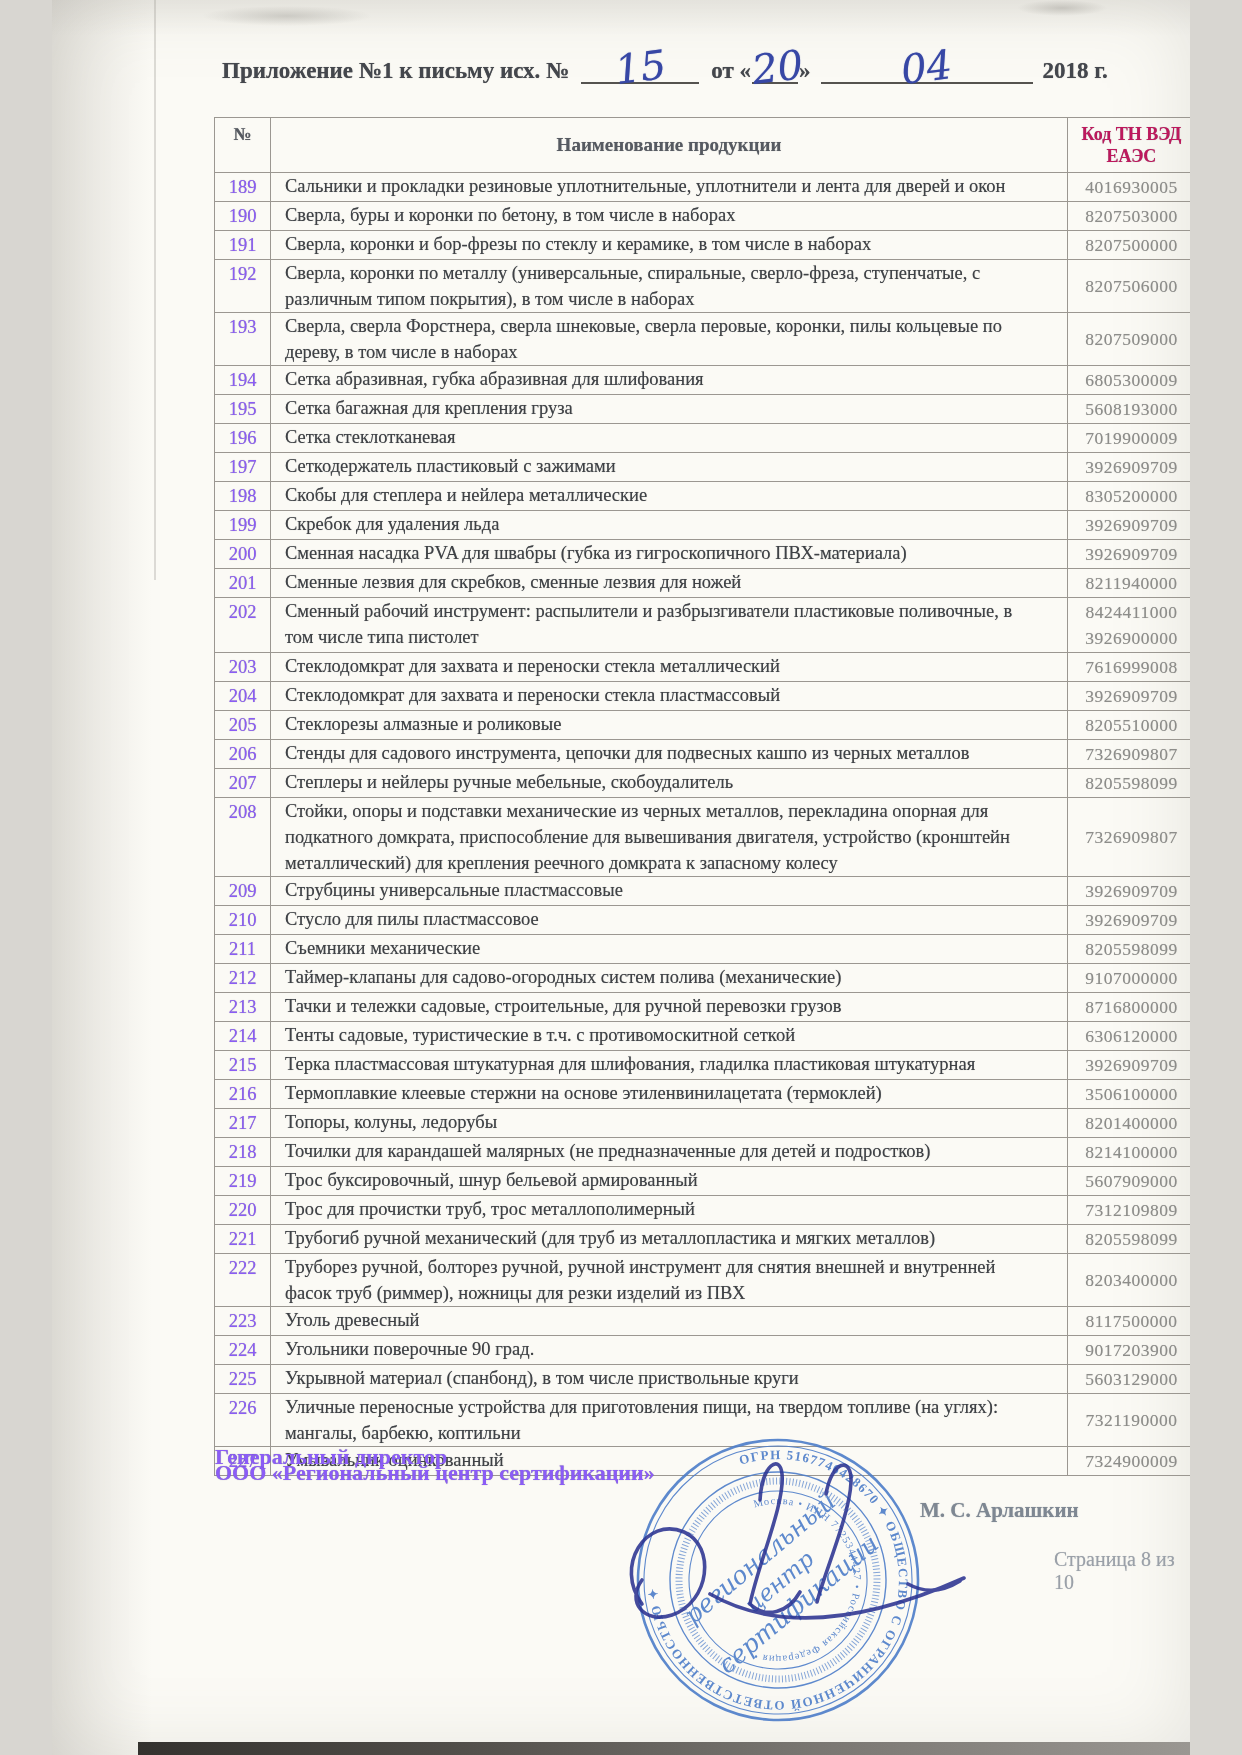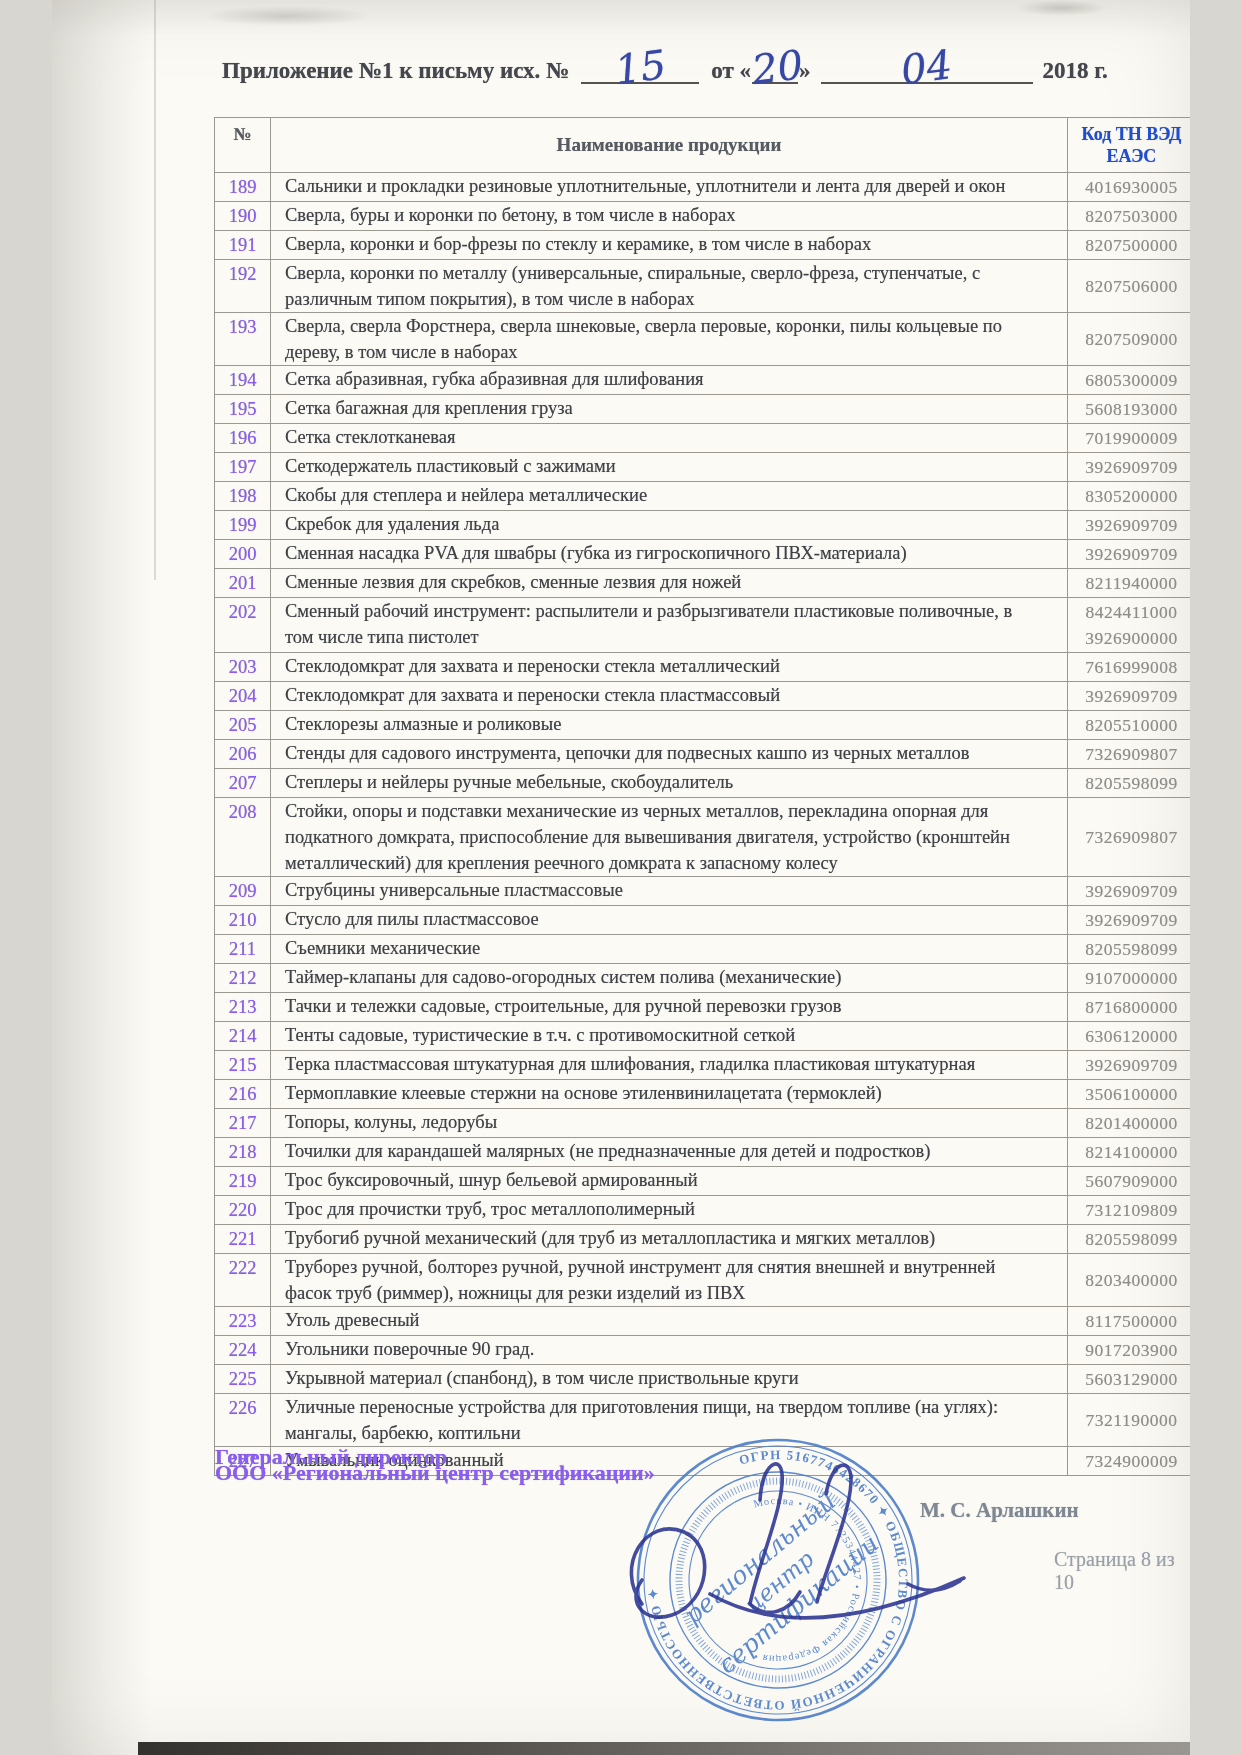--- a/index.html
+++ b/index.html
@@ -44,21 +44,21 @@
     position:absolute;left:162px;top:117px;width:981px;
     border-collapse:collapse;table-layout:fixed;
   }
   .products th,.products td{border:1px solid #9b9791;}
   .products th{
     font-size:19px;color:#565a61;font-weight:bold;text-align:center;
     vertical-align:middle;height:48px;line-height:22px;
     text-shadow:0 0 .7px rgba(80,84,90,.6);
   }
   .products th.col-num{vertical-align:top;padding-top:5px;font-size:18px;}
-  .products th.col-code{color:#1d4ed8;font-size:18px;}
+  .products th.col-code{color:#be185d;font-size:18px;}
   .products td{
     font-size:18.5px;color:#3f4246;line-height:26px;
     text-shadow:0 0 .7px rgba(63,66,70,.55);
   }
   .products td.c-num{text-align:center;vertical-align:top;color:#8b5cf6;width:56px;}
   .products td.c-name{padding:0 30px 0 14px;vertical-align:top;}
   .products td.c-code{
     text-align:center;vertical-align:middle;color:#8d8d8a;font-size:17.5px;
     white-space:pre-line;letter-spacing:.5px;text-shadow:0 0 .7px rgba(140,140,138,.5);
   }

